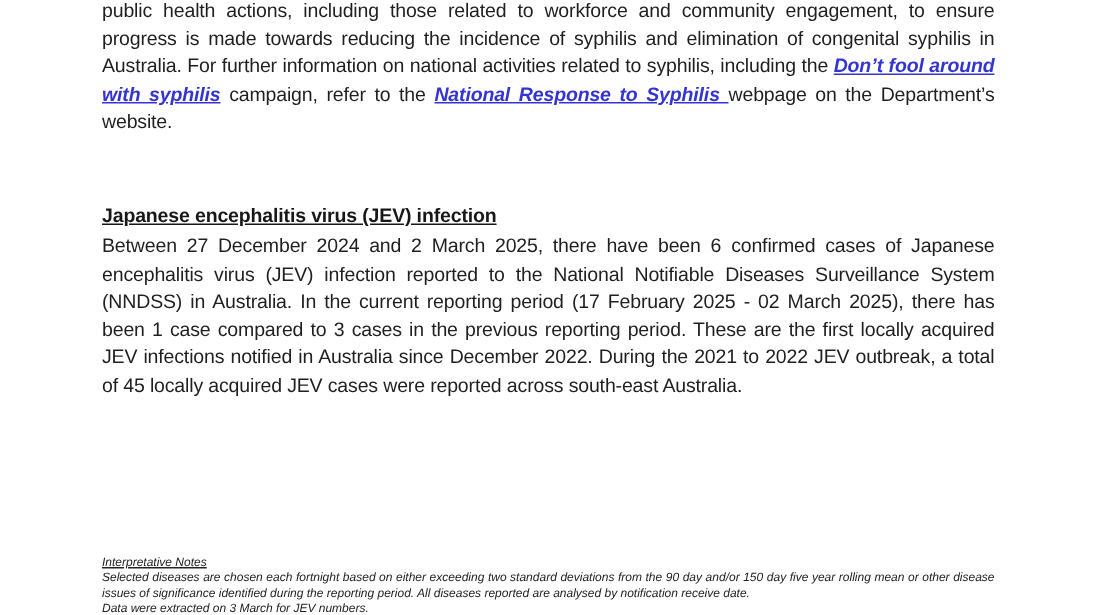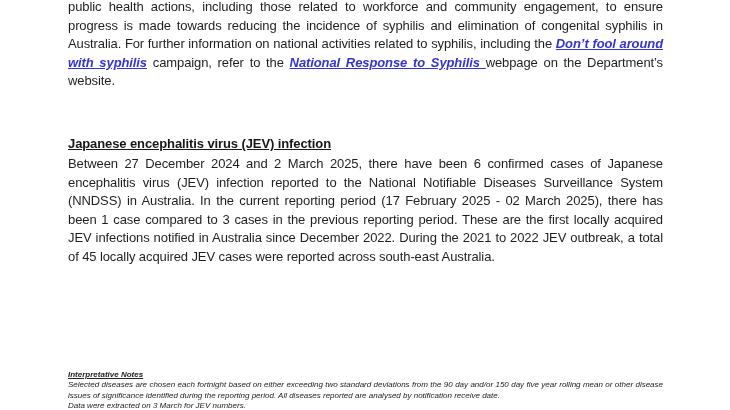--- a/index.html
+++ b/index.html
@@ -42,21 +42,21 @@
     text-decoration: underline;
     color: #171717;
   }
   .notes {
     font-size: 8px;
     line-height: 10.4px;
     font-style: italic;
     color: #222222;
   }
   .notes-heading {
-    font-weight: 700;
+    font-weight: 400;
     text-decoration: underline;
   }
   .notes-body {
     text-align: justify;
   }
   .notes-clipped {
     white-space: nowrap;
   }
 </style>
 </head>

